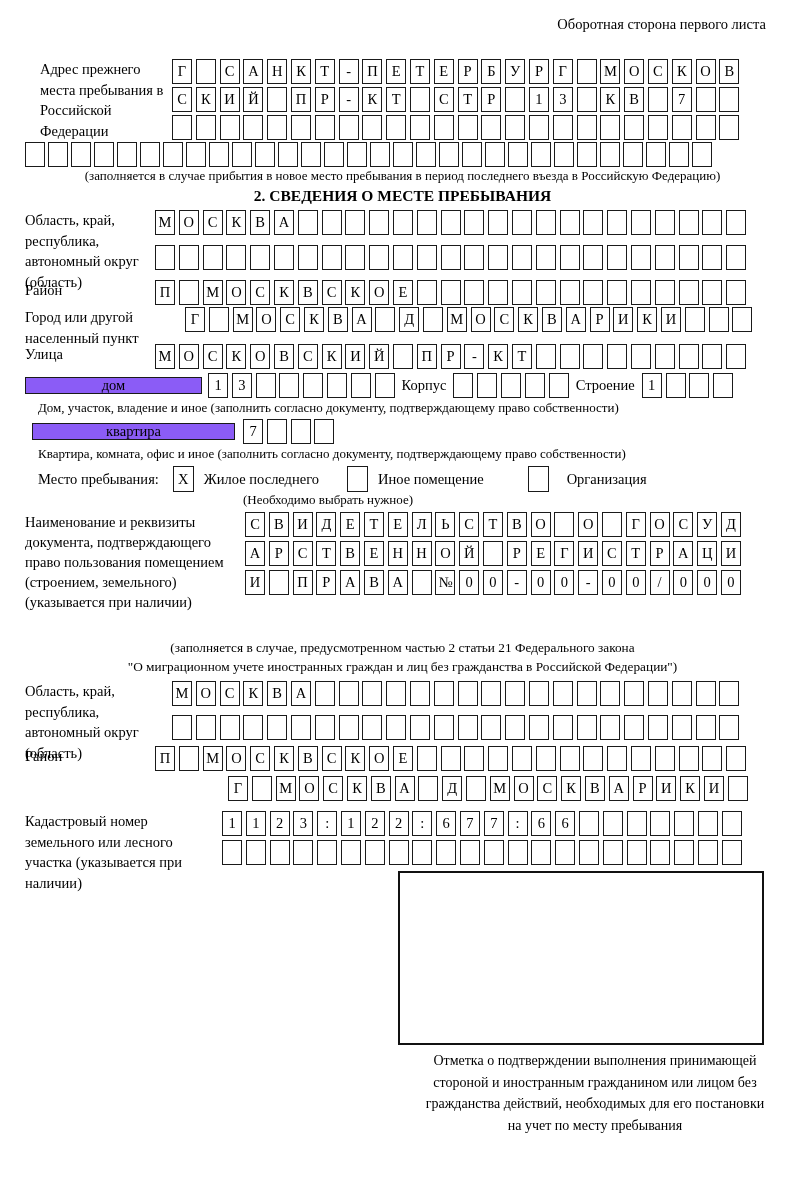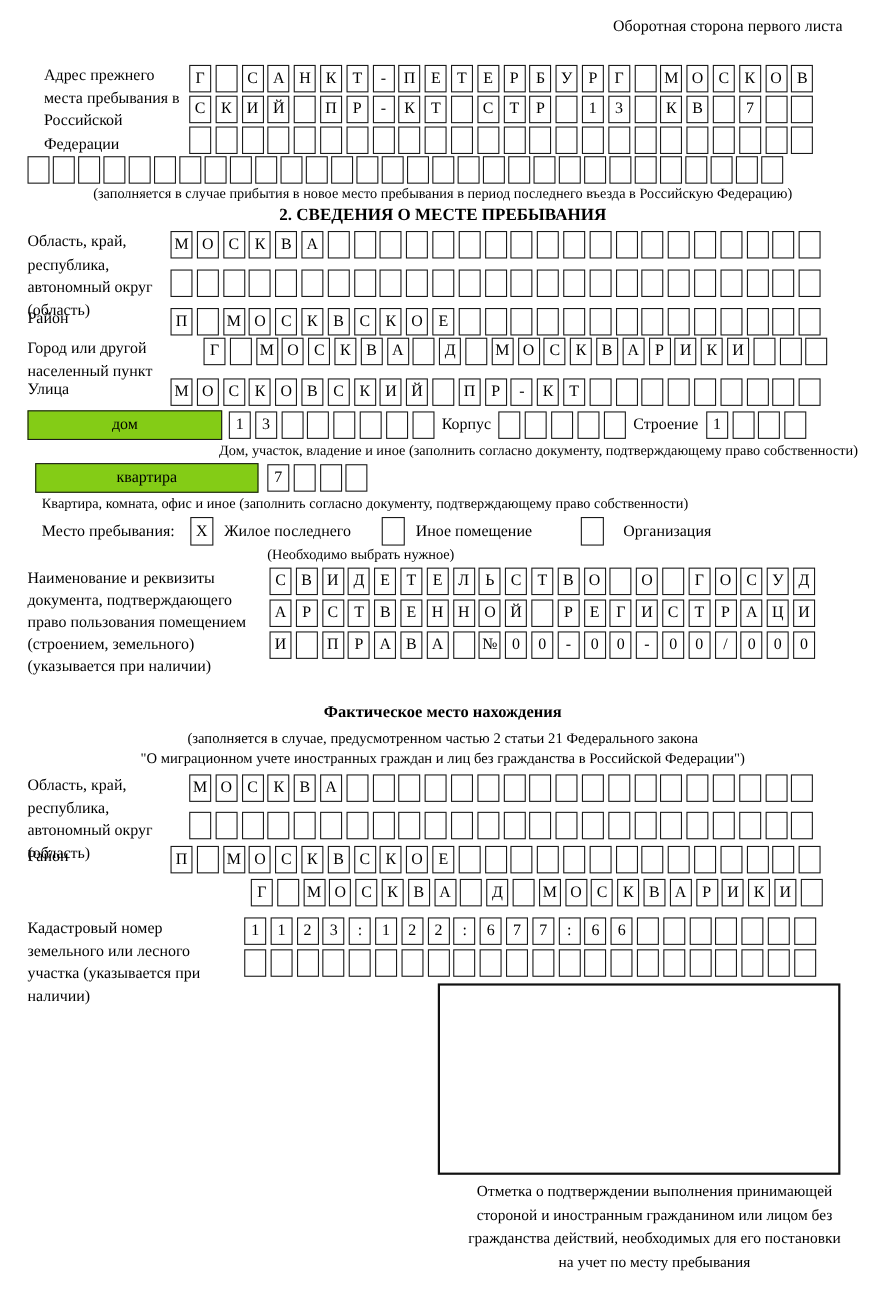--- a/index.html
+++ b/index.html
@@ -19,22 +19,22 @@
   .flabel{position:absolute;left:0;top:0;font-size:14.5px;line-height:20.5px;}
   .rows{display:flex;flex-direction:column;}
   .gap3{gap:3px;} .gap4{gap:4px;} .gap9{gap:9px;} .gap10{gap:10px;}
   .pl130{padding-left:130px;} .pl147{padding-left:147px;} .pl160{padding-left:160px;}
   .pl197{padding-left:197px;} .pl203{padding-left:203px;} .pl220{padding-left:220px;}
   .caption{font-size:13px;line-height:16px;}
   .center{text-align:center;}
   .sec-title{font-size:15.5px;font-weight:bold;text-align:center;margin:0;}
   .inline-row{display:flex;align-items:center;}
   .wide-box{
-    box-sizing:border-box;height:27px;border:1.8px solid #1a1a1a;
-    display:flex;align-items:center;justify-content:center;font-size:14.5px;background:#84cc16;
+    box-sizing:border-box;height:17px;border:1.8px solid #1a1a1a;
+    display:flex;align-items:center;justify-content:center;font-size:14.5px;background:#8b5cf6;
   }
   .house-label-box{width:177px;}
   .apt-label-box{width:203px;margin-left:7px;}
   .inline-text{font-size:14.5px;margin:0 7px;flex:none;}
   .stay-label{font-size:14.5px;margin-right:14px;margin-left:13px;flex:none;}
   .opt-label{font-size:14.5px;margin-left:10px;flex:none;}
   .sp28{margin-left:28px;} .sp44{margin-left:44px;}
   .cbox{width:19px;height:24px;}
   .stamp-box{width:362px;height:170px;border:2px solid #111;margin-left:373px;background:#fff;}
   .stamp-caption{width:440px;margin-left:350px;text-align:center;font-size:14px;line-height:21.5px;}
@@ -343,21 +343,21 @@
         <span class="box"></span>
       </div>
     <span class="inline-text">Строение</span>
     <div class="box-row">
         <span class="box">1</span>
         <span class="box"></span>
         <span class="box"></span>
         <span class="box"></span>
       </div>
   </div>
-  <div class="caption mt2" style="margin-left:28px;text-align:right;">Дом, участок, владение и иное (заполнить согласно документу, подтверждающему право собственности)</div>
+  <div class="caption mt2" style="margin-left:13px;">Дом, участок, владение и иное (заполнить согласно документу, подтверждающему право собственности)</div>
 
   <div class="inline-row mt3">
     <div class="wide-box apt-label-box">квартира</div>
     <div class="box-row" style="margin-left:8px;">
         <span class="box">7</span>
         <span class="box"></span>
         <span class="box"></span>
         <span class="box"></span>
       </div>
   </div>
@@ -442,21 +442,20 @@
           <span class="box">0</span>
           <span class="box">0</span>
           <span class="box">/</span>
           <span class="box">0</span>
           <span class="box">0</span>
           <span class="box">0</span>
         </div>
     </div>
   </div>
 
-  <h2 class="sec-title mt2" style="font-size:15px;">Фактическое место нахождения</h2>
   <div class="caption center mt4" style="font-size:13.3px;line-height:19px;">(заполняется в случае, предусмотренном частью 2 статьи 21 Федерального закона</div>
   <div class="caption center" style="font-size:13.3px;line-height:19px;">"О миграционном учете иностранных граждан и лиц без гражданства в Российской Федерации")</div>
 
   <div class="frow pl147 mt5">
     <div class="flabel" style="width:135px;">Область, край, республика, автономный округ (область)</div>
     <div class="rows gap9">
       <div class="box-row">
           <span class="box">М</span>
           <span class="box">О</span>
           <span class="box">С</span>

